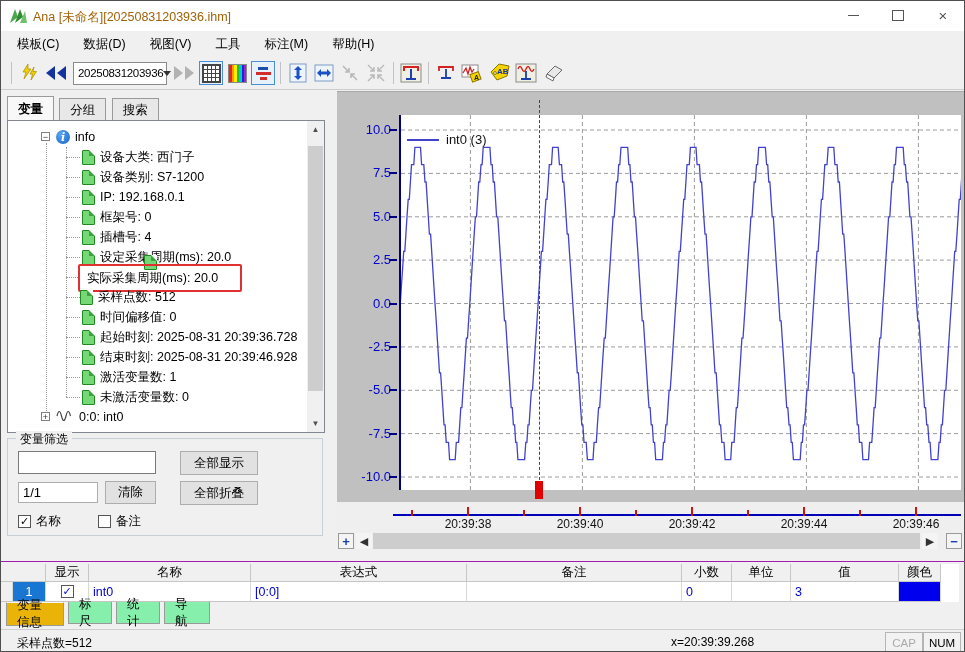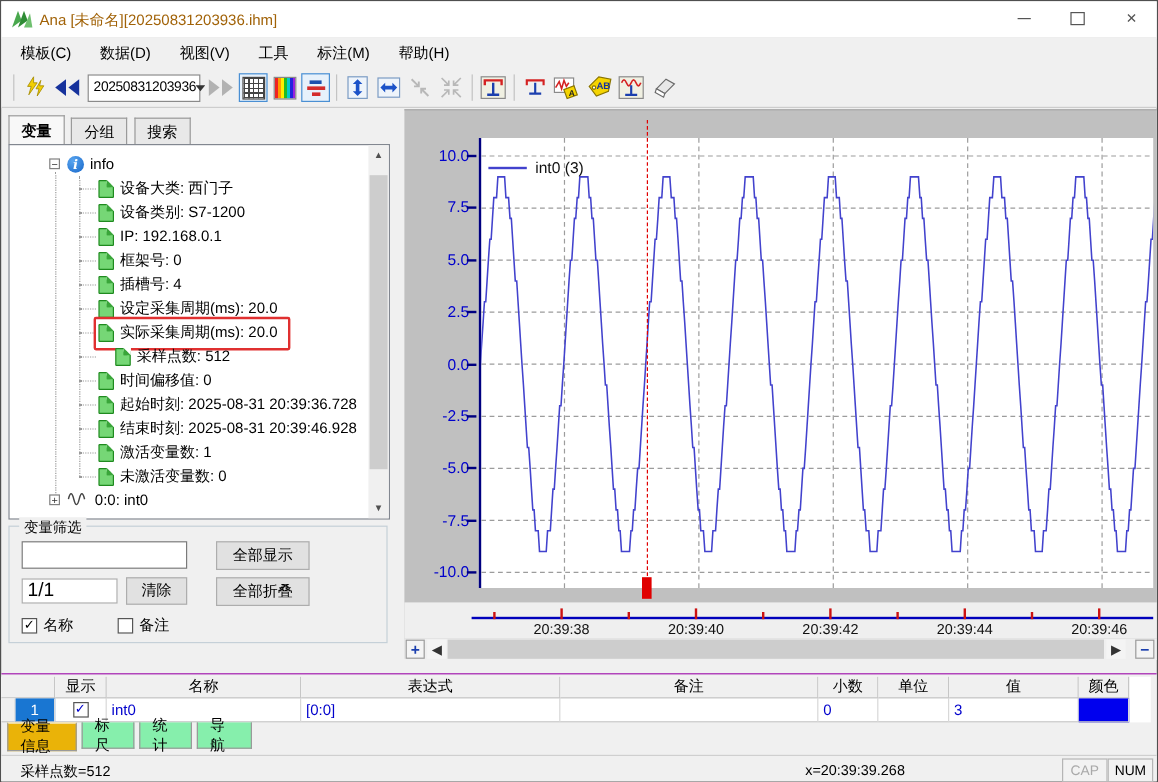--- a/index.html
+++ b/index.html
@@ -49,21 +49,21 @@
   .doc-icon::after{content:'';position:absolute;right:-1px;top:-1px;width:0;height:0;border:3px solid;border-color:#fff #fff #3aa53a #3aa53a;}
   .info-icon{width:14px;height:14px;border-radius:50%;background:radial-gradient(circle at 35% 30%,#5aa6f0,#1565c8);color:#fff;font-family:"DejaVu Serif","Liberation Serif",serif;font-style:italic;font-weight:bold;font-size:11px;display:flex;align-items:center;justify-content:center;flex:0 0 auto;}
   .dotted-v{position:absolute;width:0;border-left:1px dotted #9a9a9a;}
   .dotted-h{position:absolute;height:0;border-top:1px dotted #9a9a9a;}
   .vscroll{position:absolute;right:0;top:0;width:17px;background:#f0f0f0;}
   .vscroll .arr{position:absolute;left:0;width:17px;height:17px;display:flex;align-items:center;justify-content:center;color:#505050;font-size:8px;}
   .vscroll .thumb{position:absolute;left:1px;width:15px;background:#cdcdcd;}
   
   #filter-group{left:4px;top:347px;width:316px;height:98px;border:1px solid #c5d0d8;box-sizing:border-box;}
   #filter-legend{position:absolute;left:8px;top:-8px;background:#f0f0f0;padding:0 4px;font-size:12px;}
-  .txt-input{position:absolute;background:#fff;border:1px solid #7a7a7a;box-sizing:border-box;font-size:16px;padding-left:4px;display:flex;align-items:center;}
+  .txt-input{position:absolute;background:#fff;border:1px solid #7a7a7a;box-sizing:border-box;font-size:13px;padding-left:4px;display:flex;align-items:center;}
   .btn{position:absolute;background:#e1e1e1;border:1px solid #adadad;box-sizing:border-box;display:flex;align-items:center;justify-content:center;font-size:12.5px;}
   .chk{width:13px;height:13px;border:1px solid #555;background:#fff;display:inline-flex;align-items:center;justify-content:center;font-size:11px;line-height:1;box-sizing:border-box;}
   .chk-row{position:absolute;display:flex;align-items:center;gap:5px;font-size:12.5px;}
   
   #chart-panel{left:336px;top:90px;width:629px;height:458px;background:#c0c0c0;border-top:1px solid #a8a8a8;box-sizing:border-box;}
   #plot{left:62px;top:23px;width:560px;height:375px;background:#fff;border-left:2px solid #000080;box-sizing:content-box;}
   #plot svg{position:absolute;left:0;top:0;}
   .ylabel{position:absolute;width:46px;text-align:right;color:#0000cc;font-size:13px;}
   .ytick{position:absolute;width:8px;height:2px;background:#000080;}
   #legend{position:absolute;display:flex;align-items:center;gap:7px;}
@@ -270,27 +270,27 @@
         <div class="tree-row" style="top: 106px; left: 74px;">
           <div class="doc-icon"></div>
           <div class="tree-label">插槽号: 4</div>
         </div>
         <div class="dotted-h" style="left: 58px; top: 136px; width: 14px;"></div>
         <div class="tree-row" style="top: 126px; left: 74px;">
           <div class="doc-icon"></div>
           <div class="tree-label">设定采集周期(ms): 20.0</div>
         </div>
         <div class="dotted-h" style="left: 58px; top: 156px; width: 14px;"></div>
-        <div class="tree-row" style="top: 146px; left: 74px;">
+        <div class="tree-row" style="top: 134px; left: 74px; flex-direction: column;">
           <div class="doc-icon"></div>
           <div class="tree-label">实际采集周期(ms): 20.0</div>
         </div>
         <div style="position: absolute; left: 70px; top: 143px; width: 160px; height: 24px; border: 2px solid rgb(224, 48, 48); border-radius: 2px; pointer-events: none;"></div>
         <div class="dotted-h" style="left: 58px; top: 176px; width: 14px;"></div>
-        <div class="tree-row" style="top: 166px; left: 88px;">
+        <div class="tree-row" style="top: 166px; left: 72px;">
           <div class="doc-icon"></div>
           <div class="tree-label">采样点数: 512</div>
         </div>
         <div class="dotted-h" style="left: 58px; top: 196px; width: 14px;"></div>
         <div class="tree-row" style="top: 186px; left: 74px;">
           <div class="doc-icon"></div>
           <div class="tree-label">时间偏移值: 0</div>
         </div>
         <div class="dotted-h" style="left: 58px; top: 216px; width: 14px;"></div>
         <div class="tree-row" style="top: 206px; left: 74px;">

